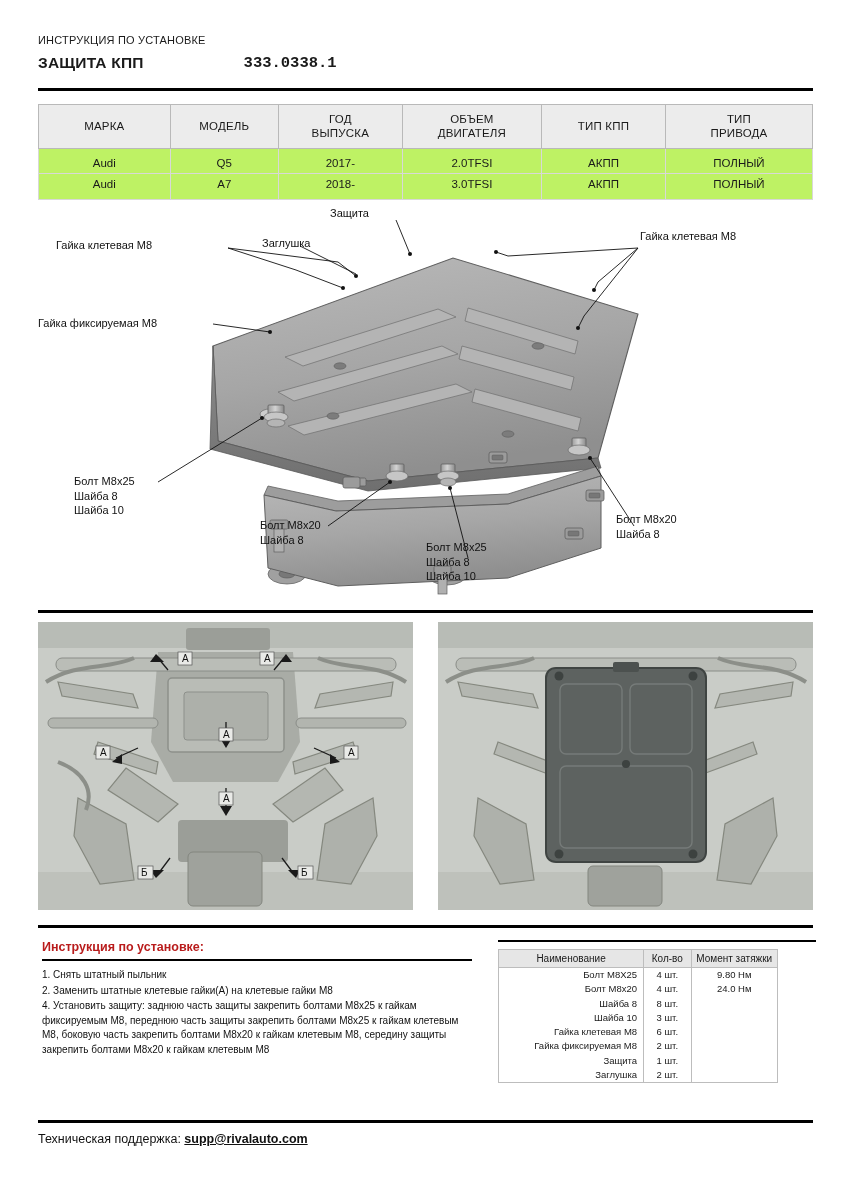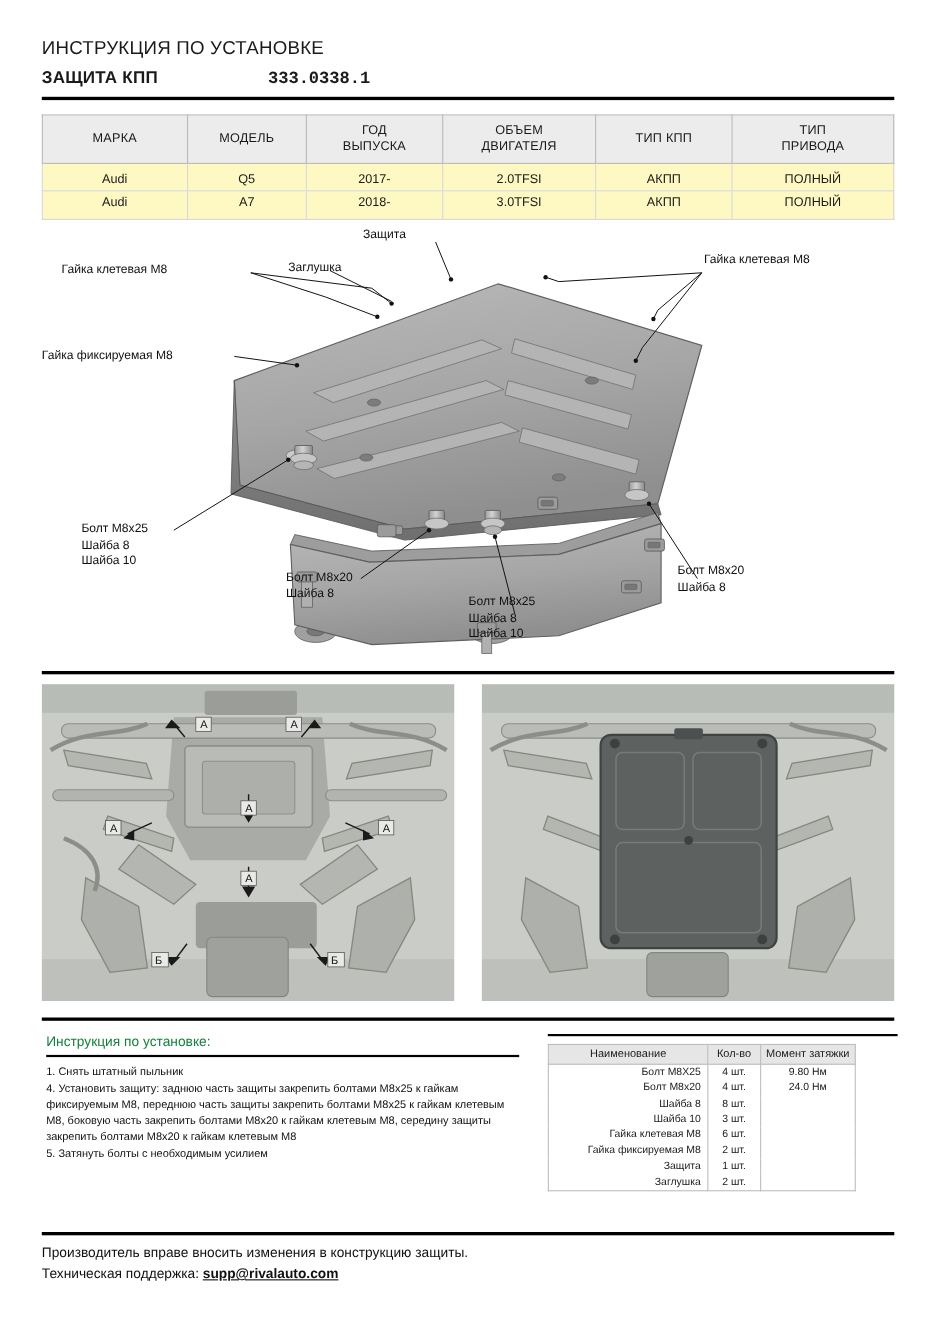--- a/index.html
+++ b/index.html
@@ -23,21 +23,21 @@
   }
 
   
   .header {
     position: absolute;
     left: 38px;
     top: 34px;
     width: 775px;
   }
   .header .title1 {
-    font-size: 17px;
+    font-size: 11px;
     letter-spacing: .2px;
     color: #1a1a1a;
   }
   .header .row2 {
     margin-top: 8px;
     display: flex;
     align-items: center;
   }
   .header .title2 {
     font-size: 15.5px;
@@ -71,21 +71,21 @@
   .spec th {
     background: #ececec;
     border: 1px solid #b9b9b9;
     font-weight: normal;
     text-align: center;
     padding: 7px 2px;
     line-height: 1.25;
     letter-spacing: .2px;
   }
   .spec td {
-    background: #fef9c3;
+    background: #bef264;
     border: 1px solid #d8d8d8;
     border-top: none;
     text-align: center;
     padding: 2px 2px;
     line-height: 1.45;
     font-size: 11.5px;
   }
   .spec tr.r1 td { padding-top: 6px; }
   .spec tr.r2 td { padding-bottom: 6px; }
 
@@ -145,22 +145,22 @@
 
   
   .instr {
     position: absolute;
     left: 42px;
     top: 940px;
     width: 430px;
   }
   .sect-title {
     font-size: 12.5px;
-    font-weight: normal;
-    color: #15803d;
+    font-weight: bold;
+    color: #b91c1c;
     margin-bottom: 5px;
   }
   .instr .underline {
     width: 430px;
     height: 2px;
     background: #000;
     margin-bottom: 7px;
   }
   .instr p {
     margin: 0 0 1px 0;
@@ -580,22 +580,22 @@
       </svg>
     </div>
   </div>
 
   <div class="rule-mid2"></div>
 
   <div class="instr">
     <div class="sect-title">Инструкция по установке:</div>
     <div class="underline"></div>
     <p>1. Снять штатный пыльник</p>
+    <p>2. Заменить штатные клетевые гайки(A) на клетевые гайки M8</p>
     <p>4. Установить защиту: заднюю часть защиты закрепить болтами M8x25 к гайкам фиксируемым M8, переднюю часть защиты закрепить болтами M8x25 к гайкам клетевым M8, боковую часть закрепить болтами M8x20 к гайкам клетевым M8, середину защиты закрепить болтами M8x20 к гайкам клетевым M8</p>
-    <p>5. Затянуть болты с необходимым усилием</p>
   </div>
 
   <div class="bom">
     <div class="underline"></div>
     <table class="bomtbl">
       <thead>
         <tr>
           <th style="width:52%">Наименование</th>
           <th style="width:17%">Кол-во</th>
           <th style="width:31%">Момент затяжки</th>
@@ -642,19 +642,18 @@
           <td class="qty">2 шт.</td>
           <td class="tq"></td>
         </tr>
       </tbody>
     </table>
   </div>
 
   <div class="rule-bot"></div>
 
   <div class="footer">
-    <div>Производитель вправе вносить изменения в конструкцию защиты.</div>
     <div>
       <span>Техническая поддержка: </span><span class="mail">supp@rivalauto.com</span>
     </div>
   </div>
 
 </div>
 
 </body></html>

